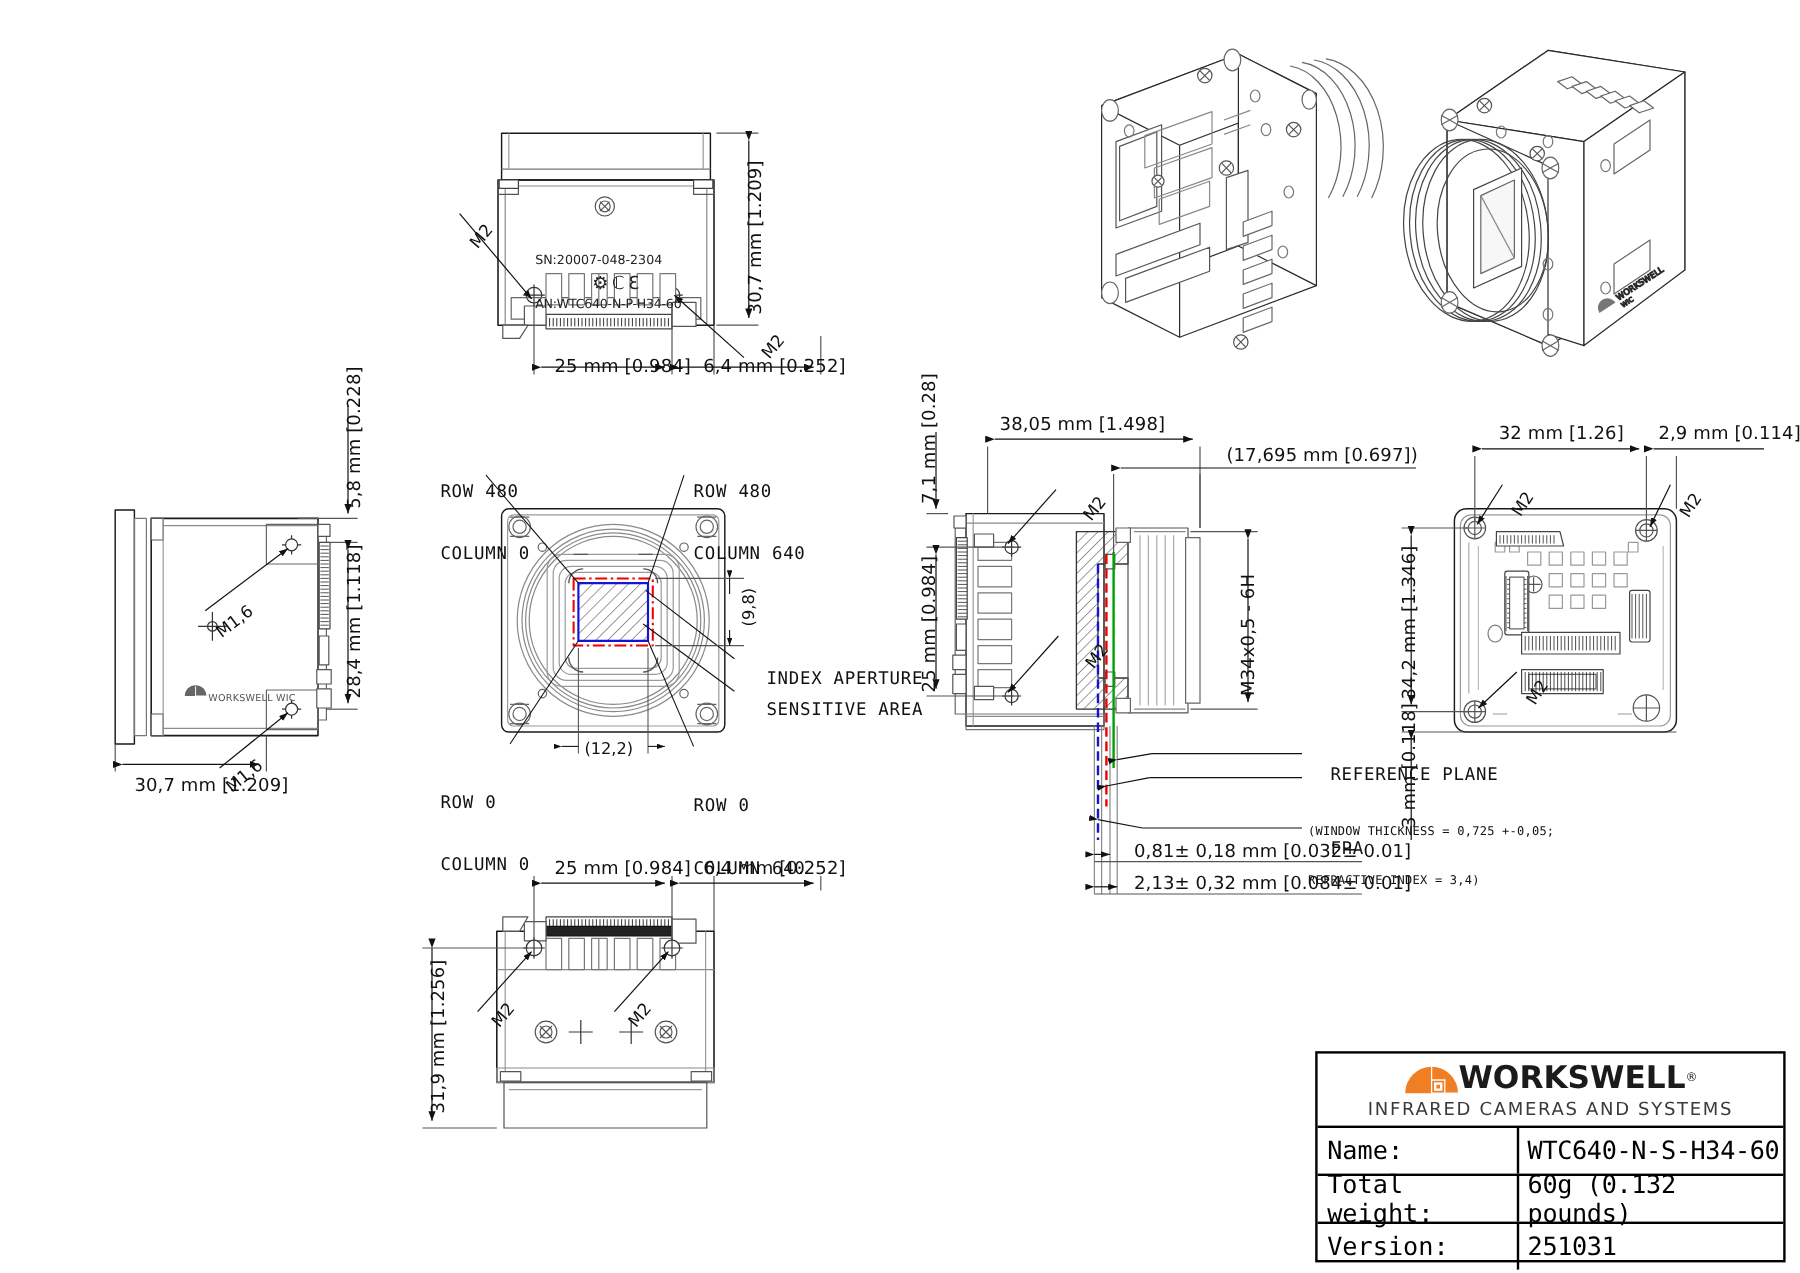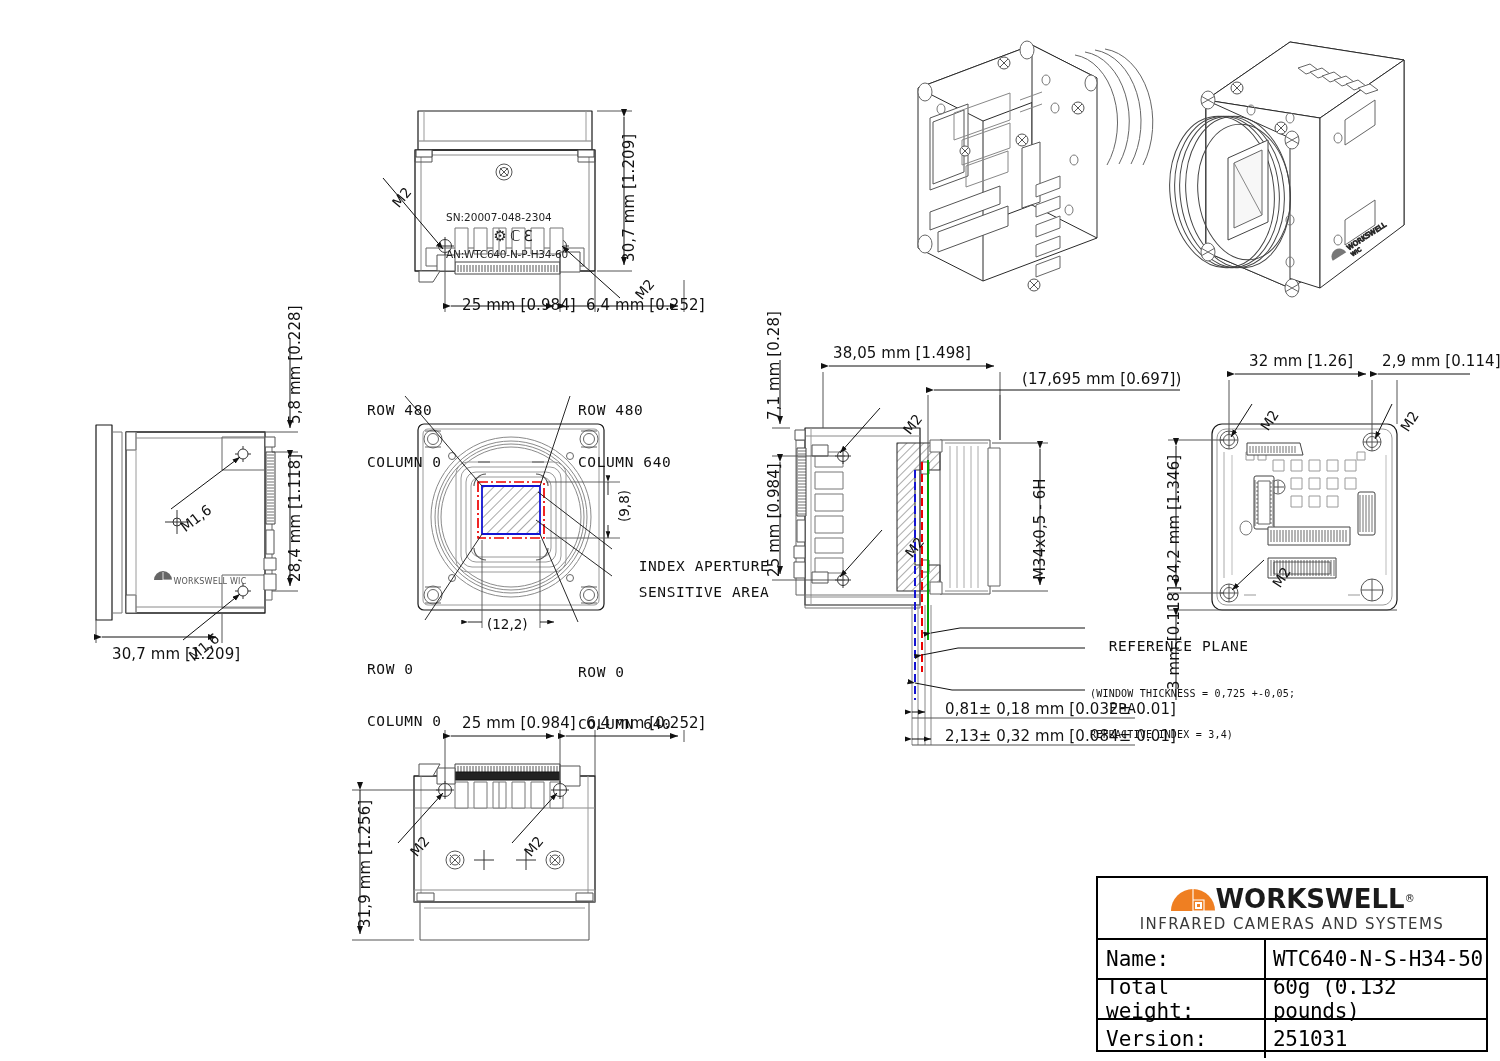--- a/index.html
+++ b/index.html
@@ -787,21 +787,21 @@
         </svg>
         <span class="wm-name"><span>WORKSWELL</span></span>
         <span class="wm-reg">®</span>
       </div>
       <div class="wm-sub">INFRARED CAMERAS AND SYSTEMS</div>
     </div>
   </div>
 
   <div class="tb-row">
     <div class="tb-key">Name:</div>
-    <div class="tb-val">WTC640-N-S-H34-50</div>
+    <div class="tb-val">WTC640-N-S-H34-60</div>
   </div>
   <div class="tb-row">
     <div class="tb-key">Total weight:</div>
     <div class="tb-val">60g (0.132 pounds)</div>
   </div>
   <div class="tb-row">
     <div class="tb-key">Version:</div>
     <div class="tb-val">251031</div>
   </div>
 </div>

